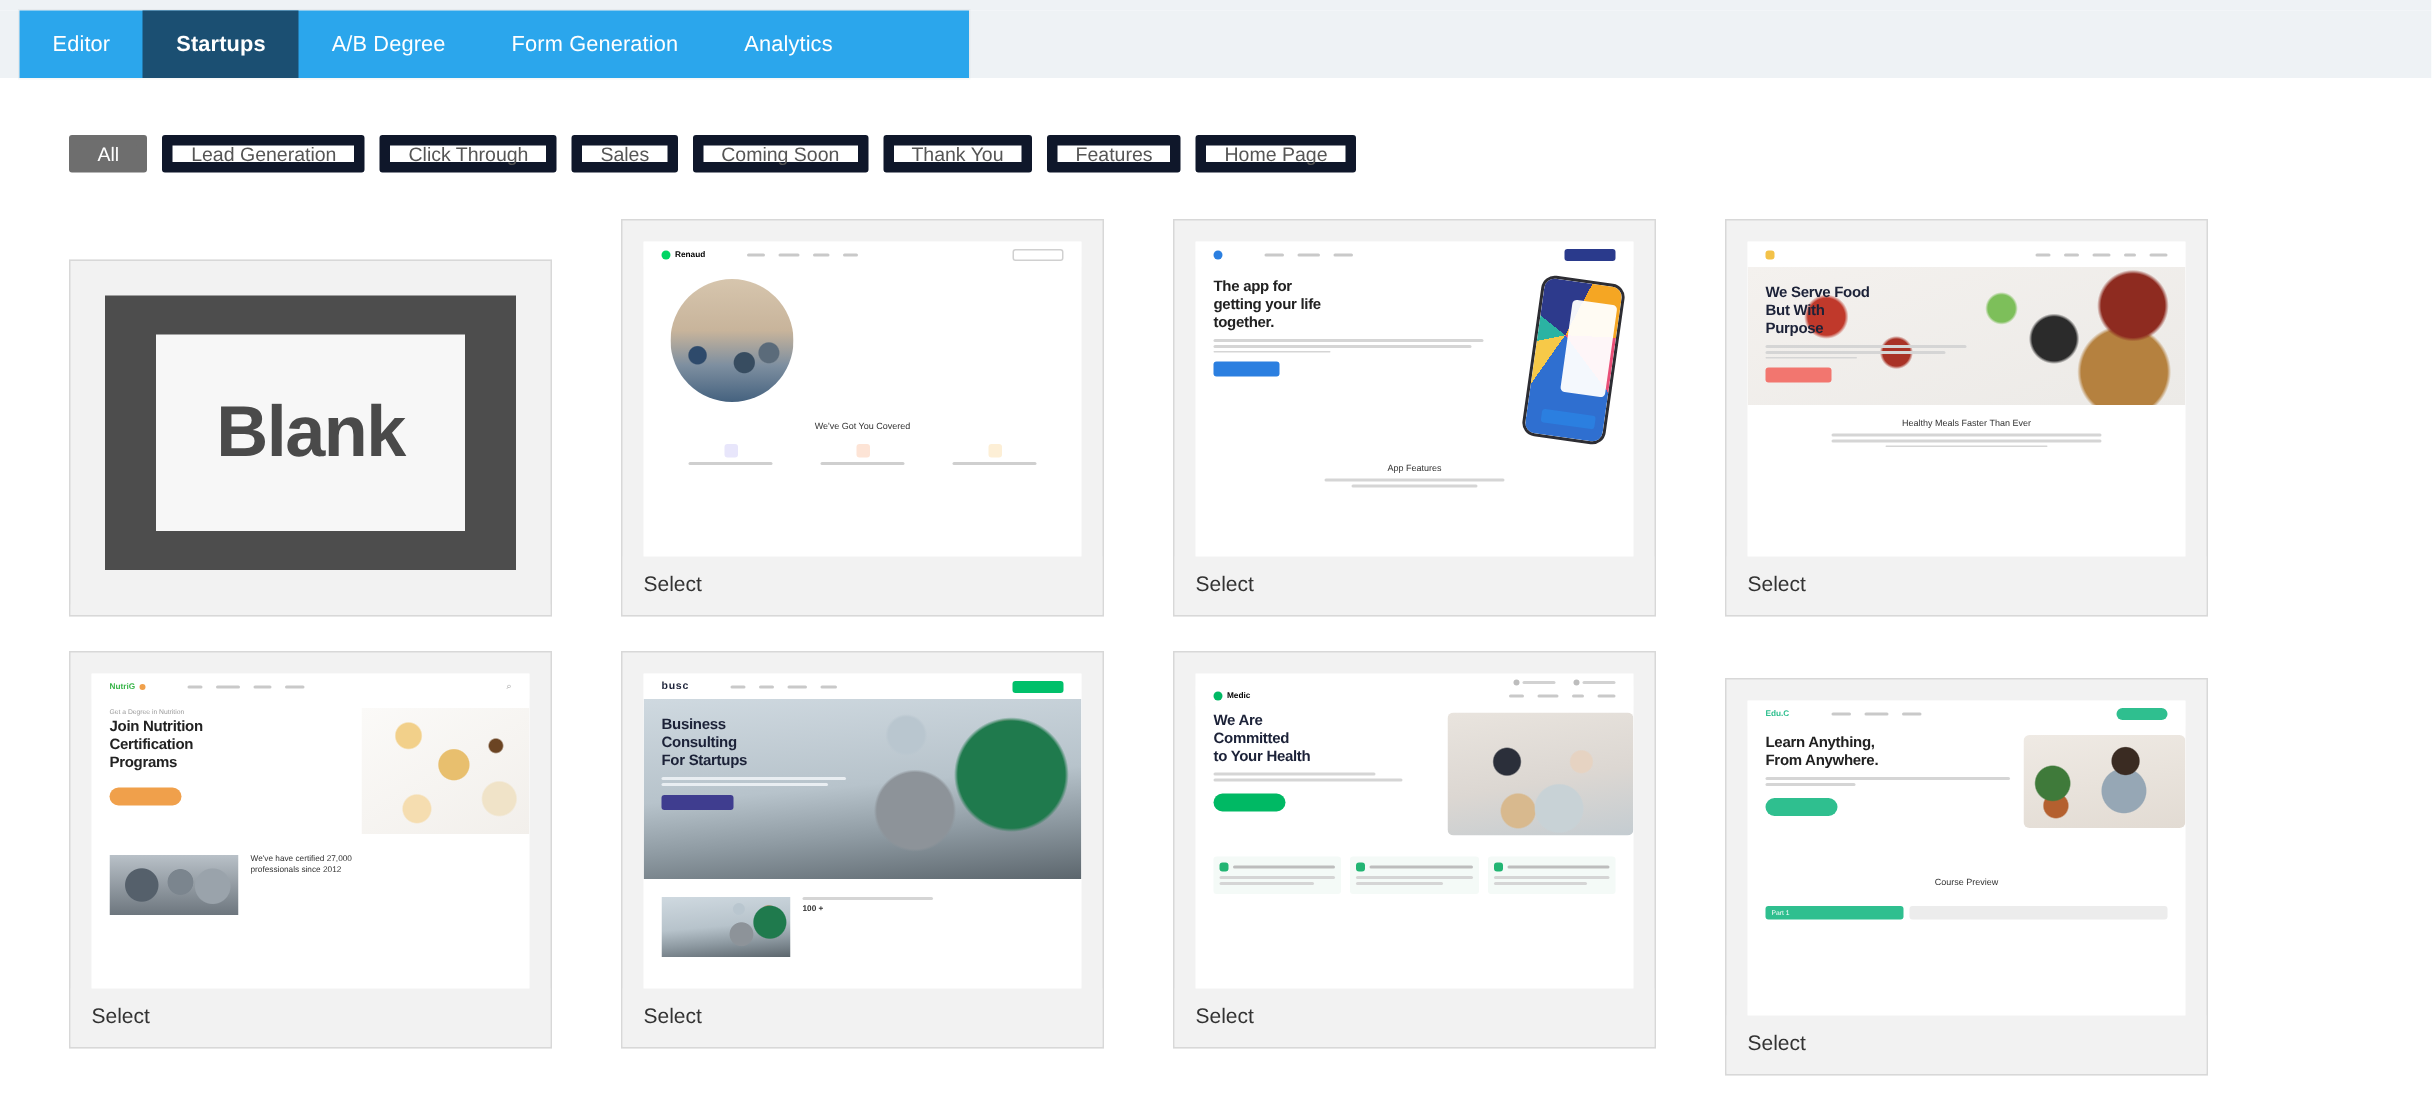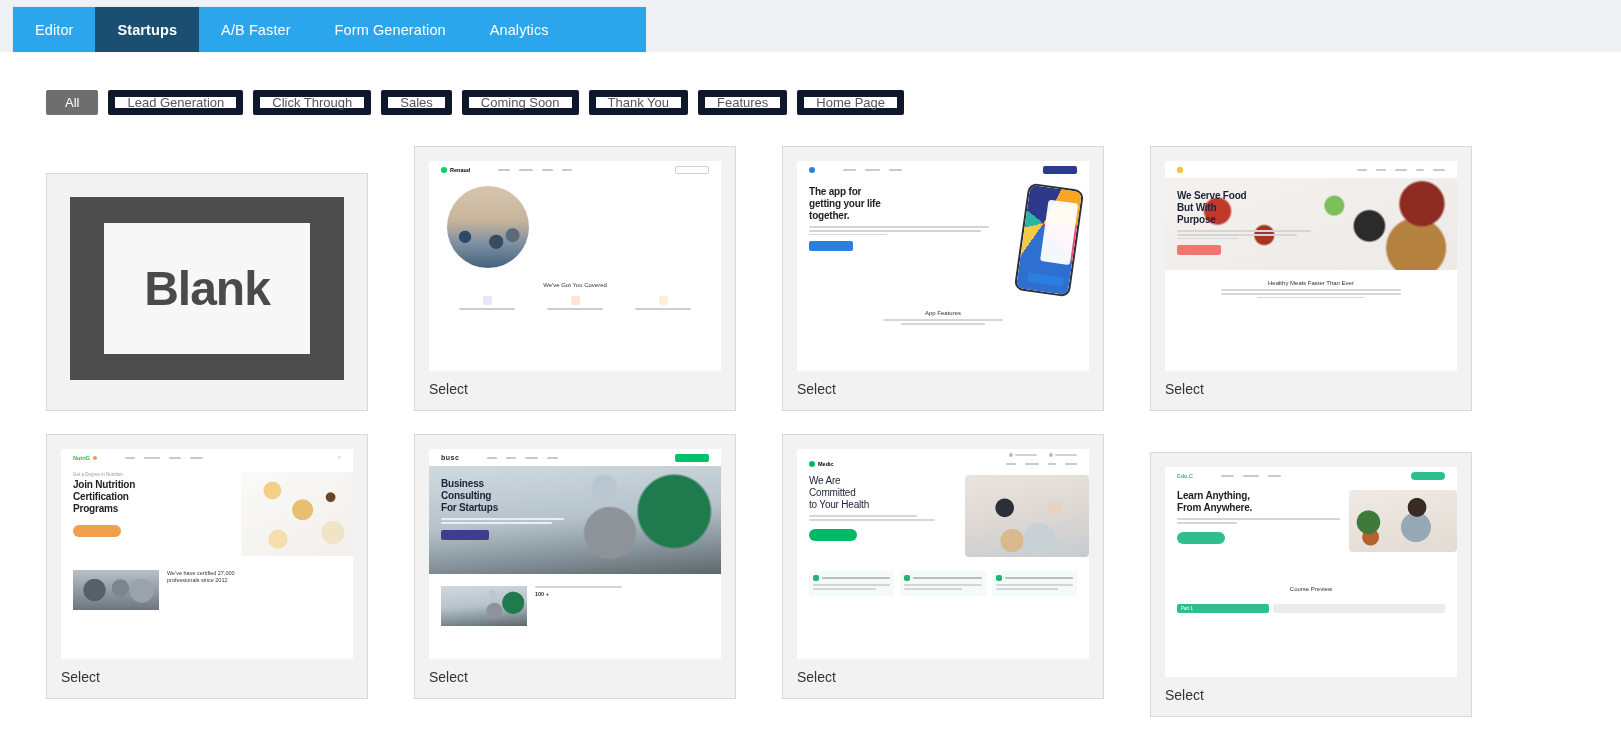--- a/index.html
+++ b/index.html
@@ -347,21 +347,21 @@
 
 <div class="page">
 
   <div class="nav-strip-top"></div>
   <div class="nav-strip-left"></div>
   <div class="nav-strip-right"></div>
 
   <div class="navbar">
     <div class="nav-tab">Editor</div>
     <div class="nav-tab active">Startups</div>
-    <div class="nav-tab">A/B Faster</div>
+    <div class="nav-tab">A/B Degree</div>
     <div class="nav-tab">Form Generation</div>
     <div class="nav-tab">Analytics</div>
   </div>
 
   <div class="filters">
     <div class="filter-btn active">All</div>
     <div class="filter-btn">Lead Generation</div>
     <div class="filter-btn">Click Through</div>
     <div class="filter-btn">Sales</div>
     <div class="filter-btn">Coming Soon</div>
@@ -558,21 +558,21 @@
                 <span>busc</span>
               </div>
               <div class="site-links">
                 <span style="width:10px"></span>
                 <span style="width:10px"></span>
                 <span style="width:13px"></span>
                 <span style="width:11px"></span>
               </div>
               <div class="site-cta" style="background:#00c06a"></div>
             </div>
-            <div class="bar-hero" style="height:108px">
+            <div class="bar-hero" style="height:120px">
               <div class="ph ph-business"></div>
               <div class="overlay">
                 <div class="hero-title">Business<br>Consulting<br>For Startups</div>
                 <div class="hero-sub lines" style="width:48%">
                   <span style="width:96%;background:#e9eef2"></span>
                     <span style="width:86%;background:#e9eef2"></span>
                 </div>
                 <div class="hero-btn" style="background:#3f3d8f;width:48px"></div>
               </div>
             </div>
@@ -614,21 +614,21 @@
               </div>
               <div class="site-links" style="margin-left:auto">
                 <span style="width:10px"></span>
                 <span style="width:14px"></span>
                 <span style="width:8px"></span>
                 <span style="width:12px"></span>
               </div>
             </div>
             <div class="hero-split" style="padding-top:4px">
               <div class="hero-l">
-                <div class="hero-title" style="font-weight:normal;color:#1c2238">We Are<br>Committed<br>to Your Health</div>
+                <div class="hero-title" style="font-weight:bold;color:#1c2238">We Are<br>Committed<br>to Your Health</div>
                 <div class="hero-sub lines">
                   <span style="width:72%"></span>
                     <span style="width:84%"></span>
                 </div>
                 <div class="hero-btn round" style="background:#00b964;margin-top:8px;width:48px;height:12px"></div>
               </div>
               <div class="hero-img-r round" style="width:124px;height:82px">
                 <div class="ph ph-clinic"></div>
               </div>
             </div>

